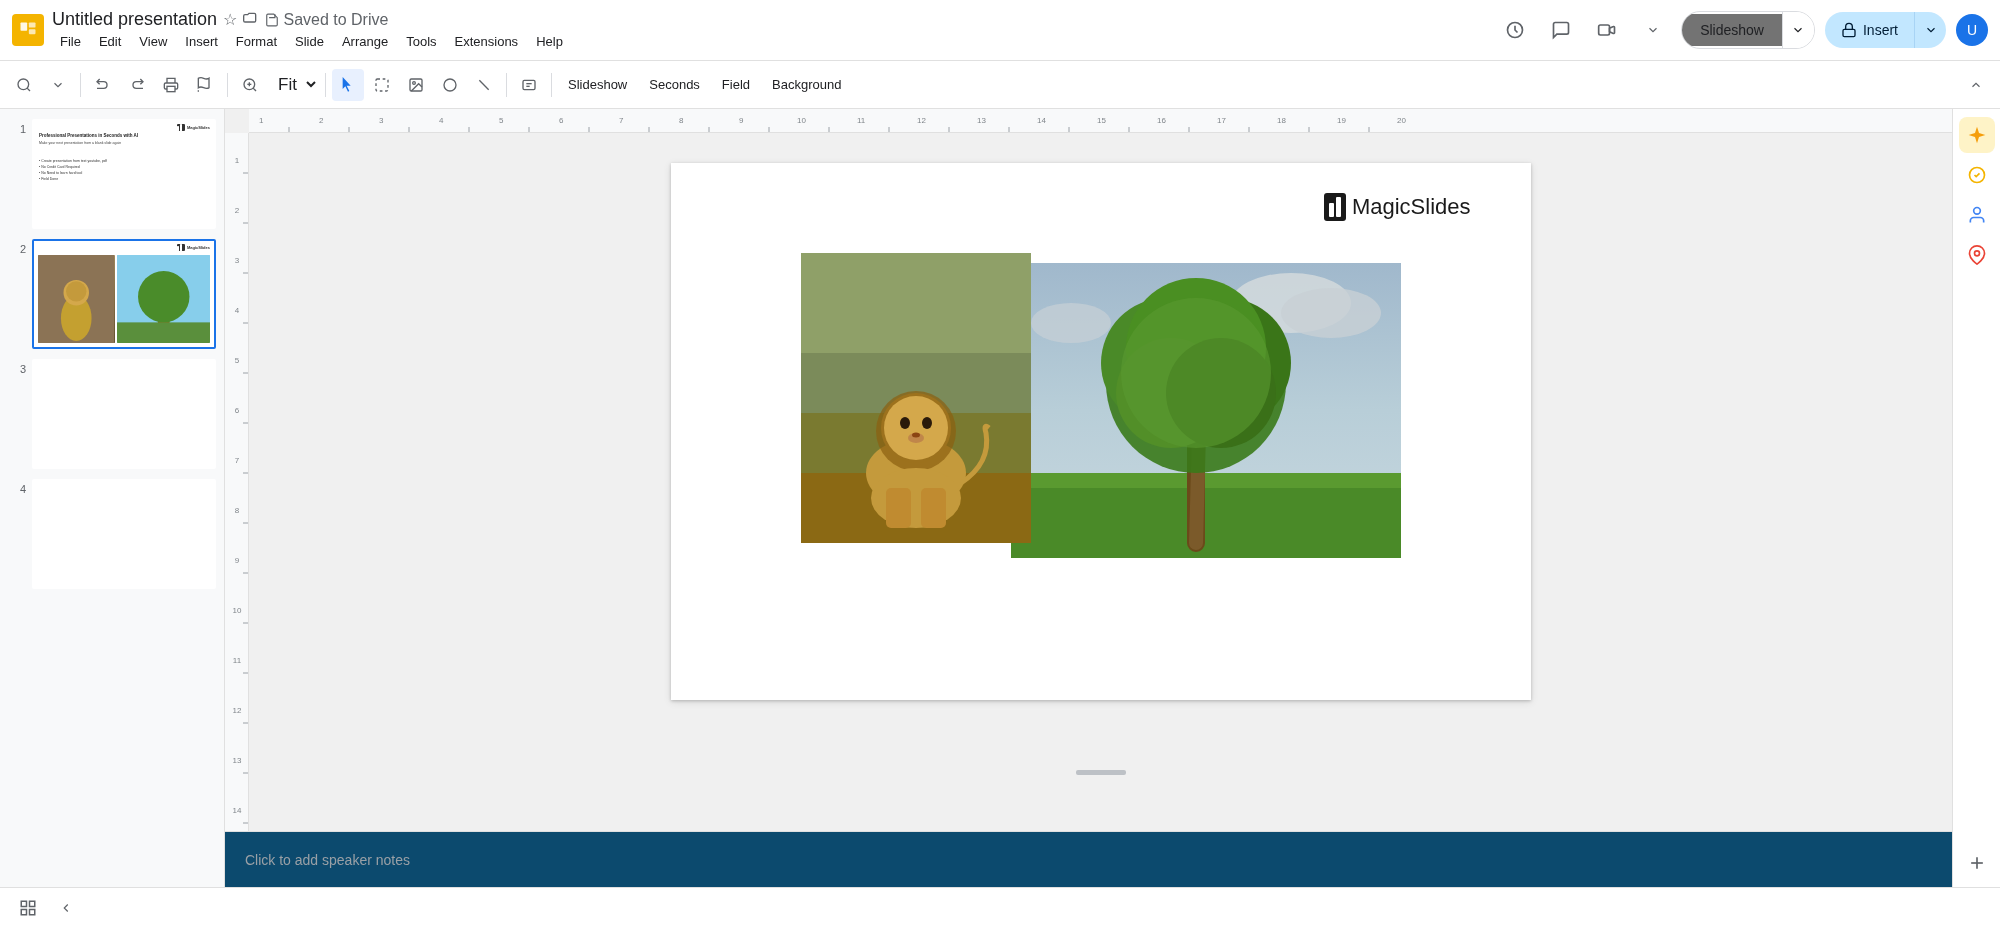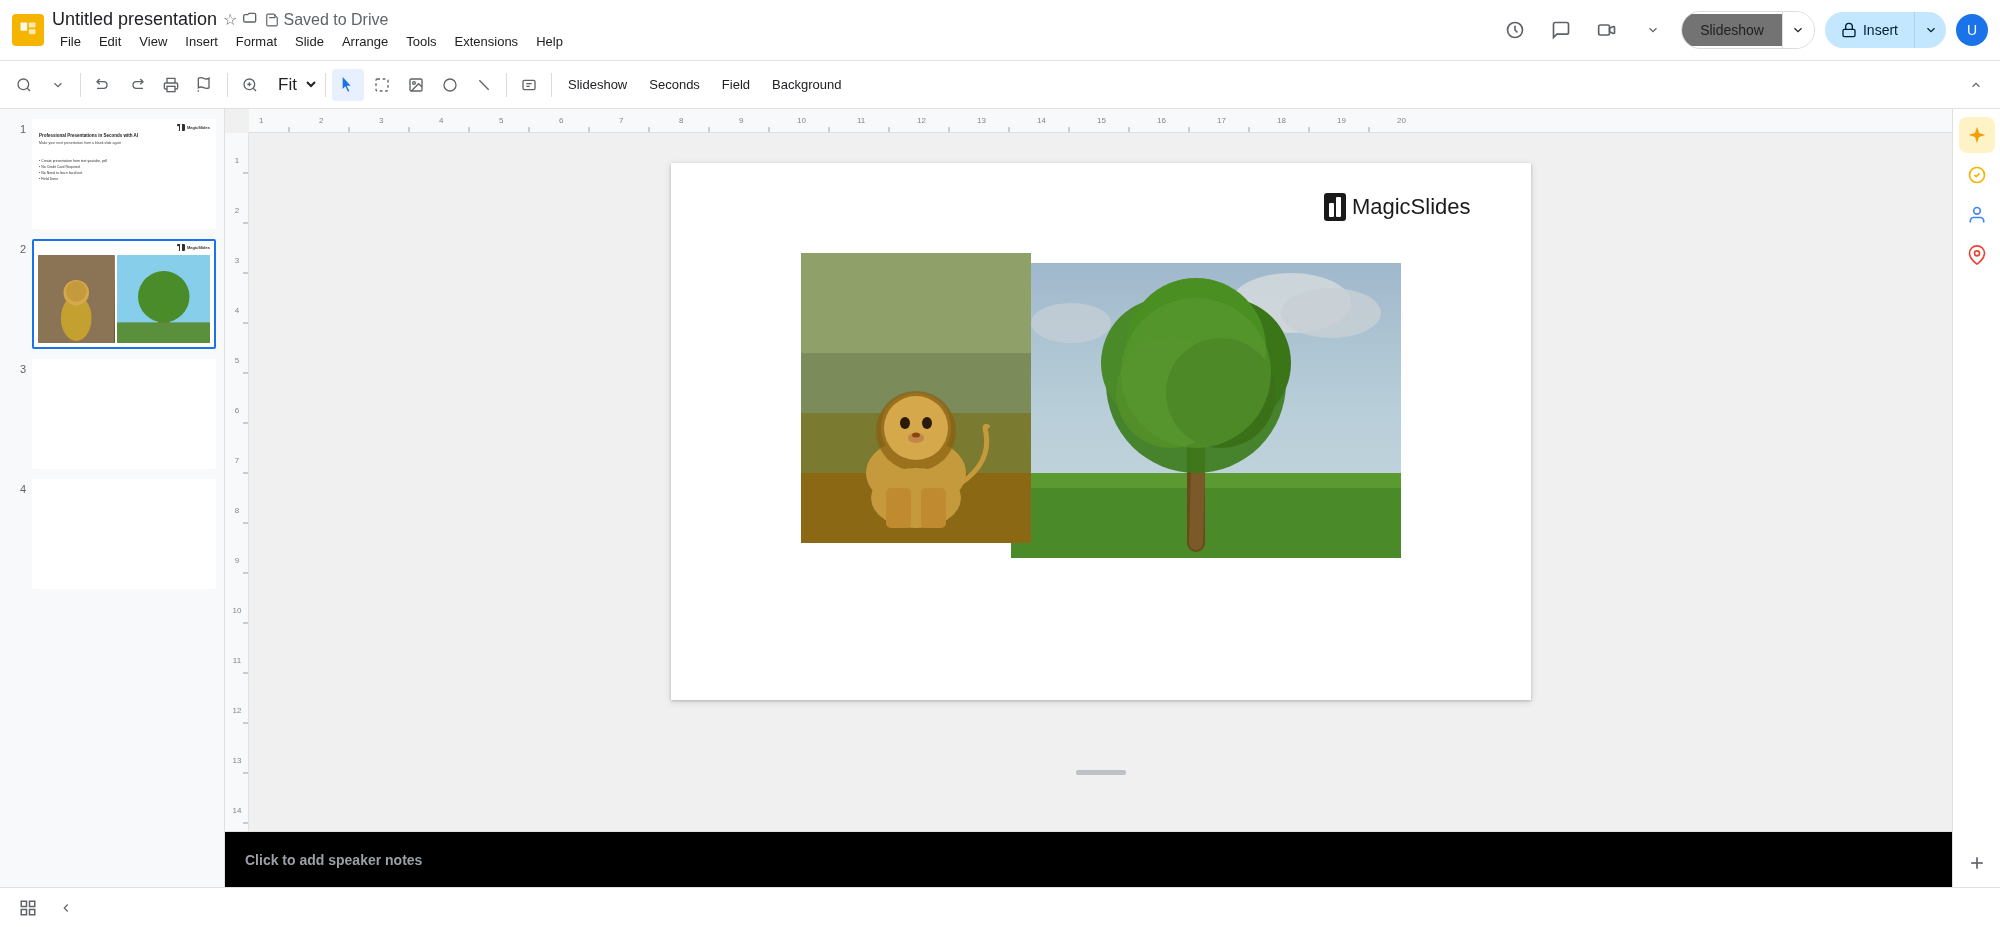--- a/index.html
+++ b/index.html
@@ -171,27 +171,26 @@
       top: 10px;
       width: 390px;
       height: 295px;
       overflow: hidden;
       z-index: 0;
     }
 
     
     #speaker-notes {
       height: 56px;
-      background: #000000;
+      background: #0c4a6e;
       border-top: 1px solid #e0e0e0;
       display: flex;
       align-items: center;
       padding: 0 20px;
       flex-shrink: 0;
-      font-weight: bold;
     }
     #notes-placeholder {
       font-size: 14px;
       color: #9aa0a6;
     }
 
     
     #right-sidebar {
       width: 48px;
       background: #fff;

